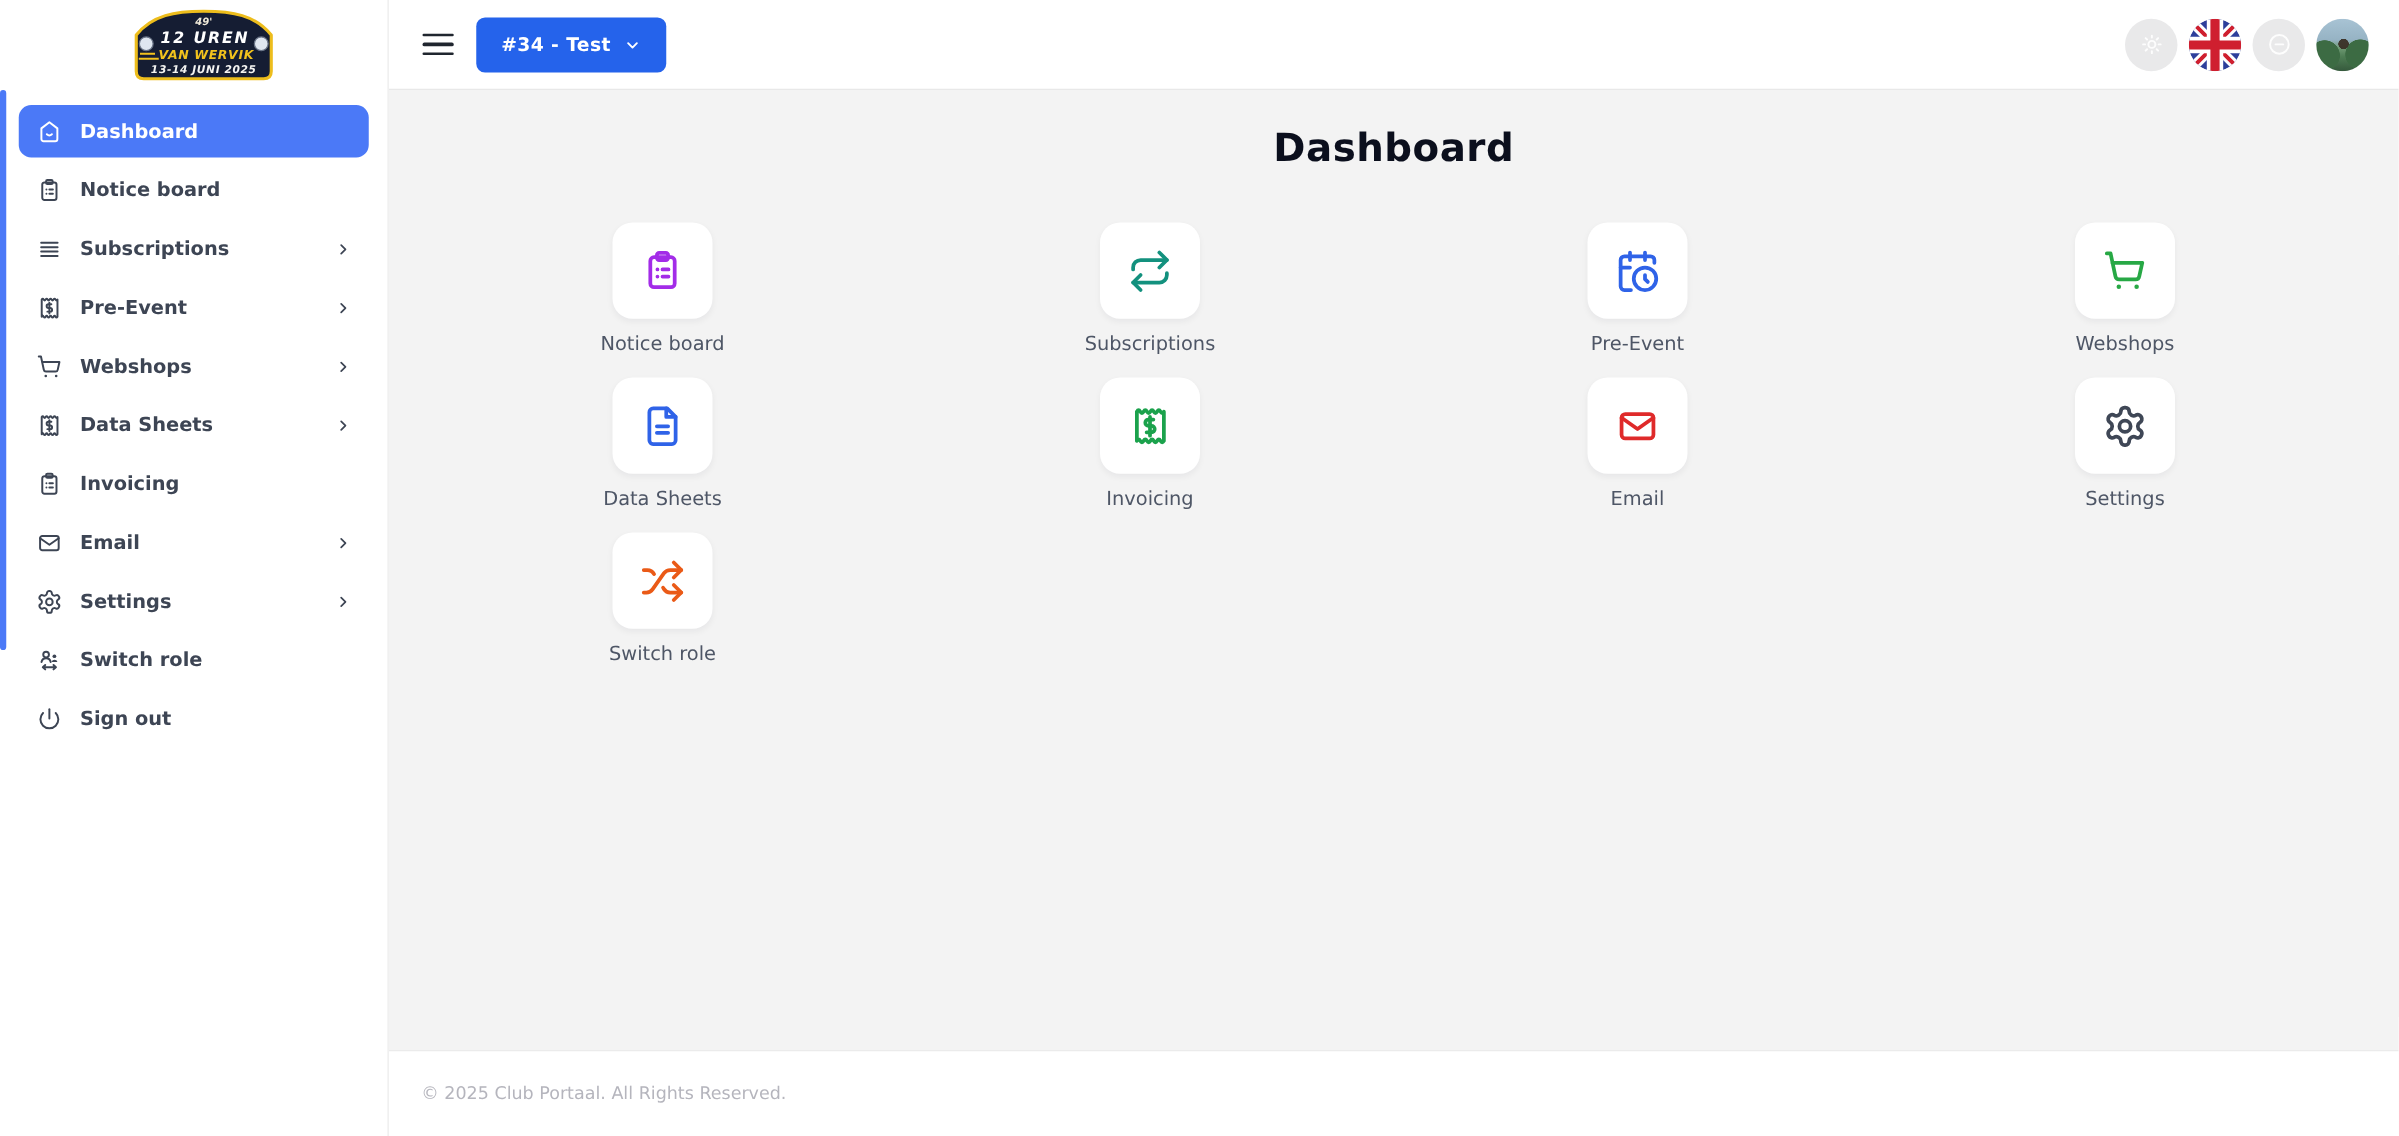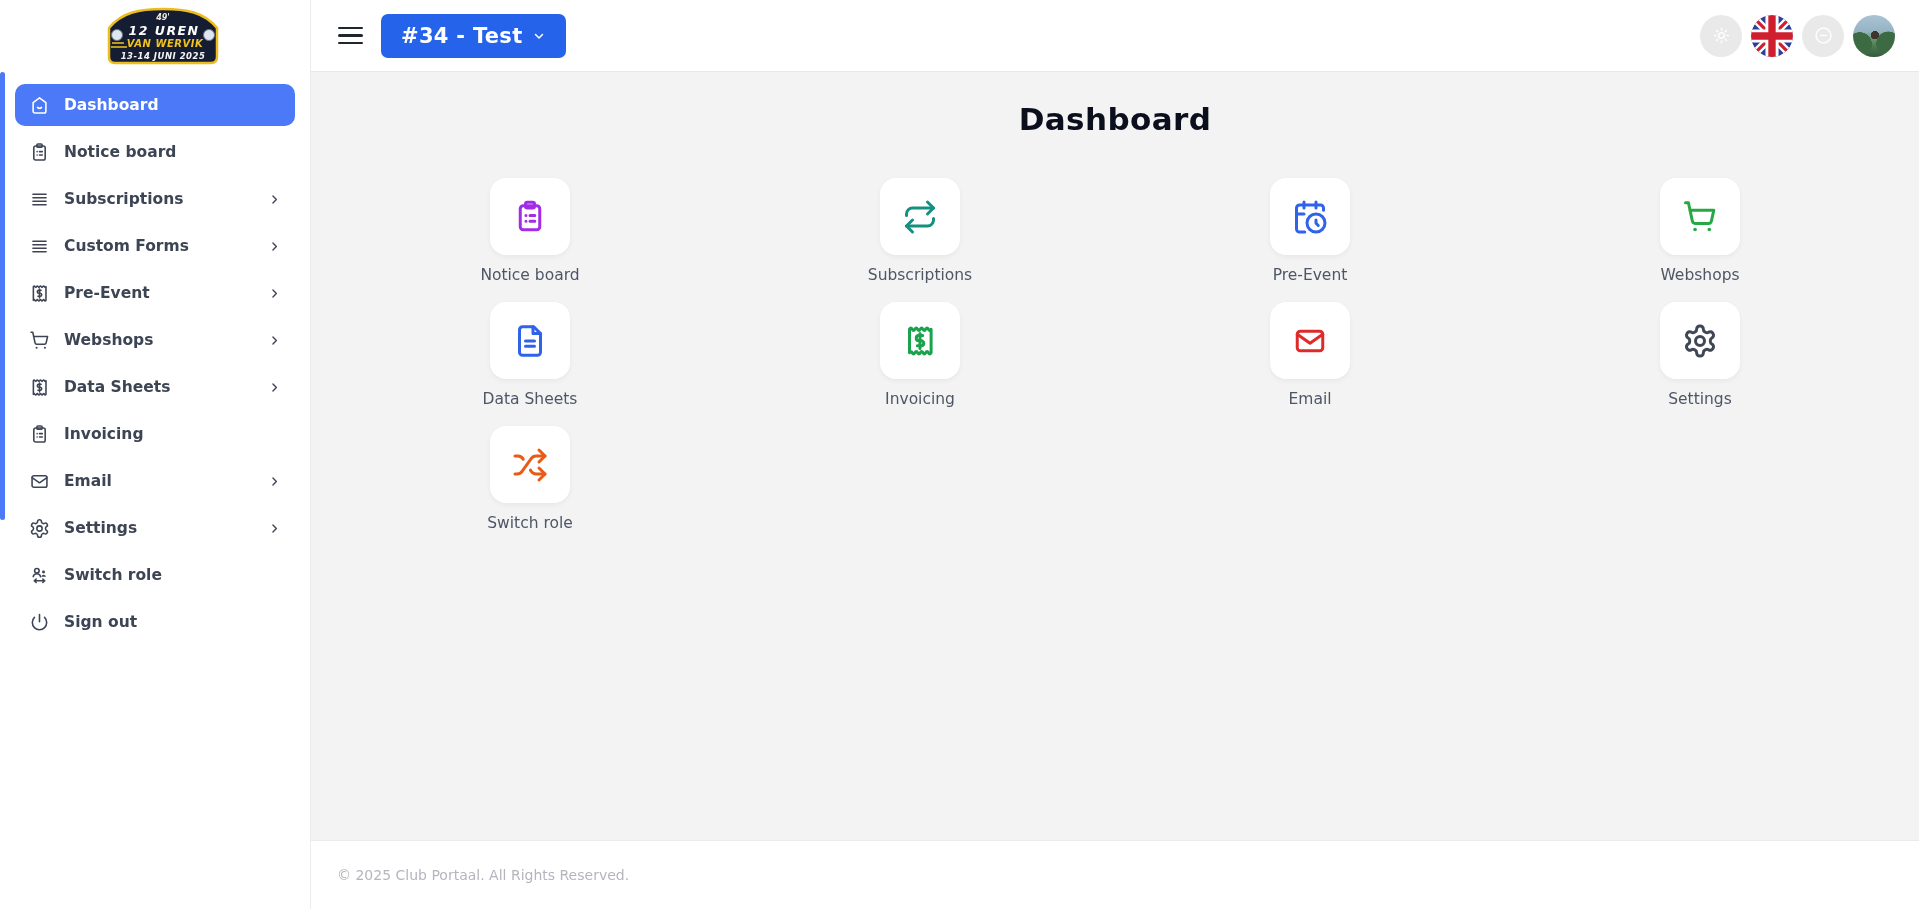--- a/index.html
+++ b/index.html
@@ -24,21 +24,21 @@
   .chev svg { width:15px; height:15px; stroke-width:2.2; }
   .scroll-thumb { position:absolute; left:0; top:72px; width:5px; height:448px; background:#4b79f7;
                   border-radius:3px; z-index:6; cursor:grab; }
 
   
   .topbar { position:absolute; left:311px; top:0; width:1608px; height:72px; background:#fff;
             border-bottom:1px solid #e8e8e8; display:flex; align-items:center; }
   .hamburger { margin-left:27px; width:25px; display:flex; flex-direction:column; gap:5px; cursor:pointer; }
   .hamburger span { display:block; height:2.6px; background:#20262f; border-radius:2px; }
   .event-btn { margin-left:18px; background:#2563eb; color:#fff; border:none; border-radius:7px;
-               height:44px; padding:0 20px; font-size:21px; font-weight:700; display:flex; align-items:center;
+               height:44px; padding:0 20px; font-size:15px; font-weight:700; display:flex; align-items:center;
                gap:10px; cursor:pointer; font-family:inherit; letter-spacing:.3px; }
   .event-btn svg { width:14px; height:14px; stroke-width:2.6; }
   .topbar-right { margin-left:auto; margin-right:24px; display:flex; gap:9px; align-items:center; }
   .circle-btn { width:42px; height:42px; border-radius:50%; background:#e9e9ea; display:flex;
                 align-items:center; justify-content:center; color:#fdfdfd; cursor:pointer; overflow:hidden; }
   .circle-btn svg.ic { width:21px; height:21px; }
   .flag-svg { width:42px; height:42px; }
   .avatar { background:
       radial-gradient(circle at 52% 48%, rgba(58,48,38,.95) 0 13%, rgba(58,48,38,0) 14%),
       radial-gradient(circle at 16% 70%, #3c6b43 0 26%, transparent 27%),
@@ -179,33 +179,20 @@
         </span>
       <span>Notice board</span>
     </div>
     <div class="nav-item">
       <span class="nicon">
           <svg class="ic">
             <use href="#i-list"></use>
           </svg>
         </span>
       <span>Subscriptions</span>
-      <span class="chev">
-          <svg class="ic">
-            <use href="#i-chevron-right"></use>
-          </svg>
-        </span>
-    </div>
-    <div class="nav-item">
-      <span class="nicon">
-          <svg class="ic">
-            <use href="#i-list"></use>
-          </svg>
-        </span>
-      <span>Custom Forms</span>
       <span class="chev">
           <svg class="ic">
             <use href="#i-chevron-right"></use>
           </svg>
         </span>
     </div>
     <div class="nav-item">
       <span class="nicon">
           <svg class="ic">
             <use href="#i-receipt"></use>

